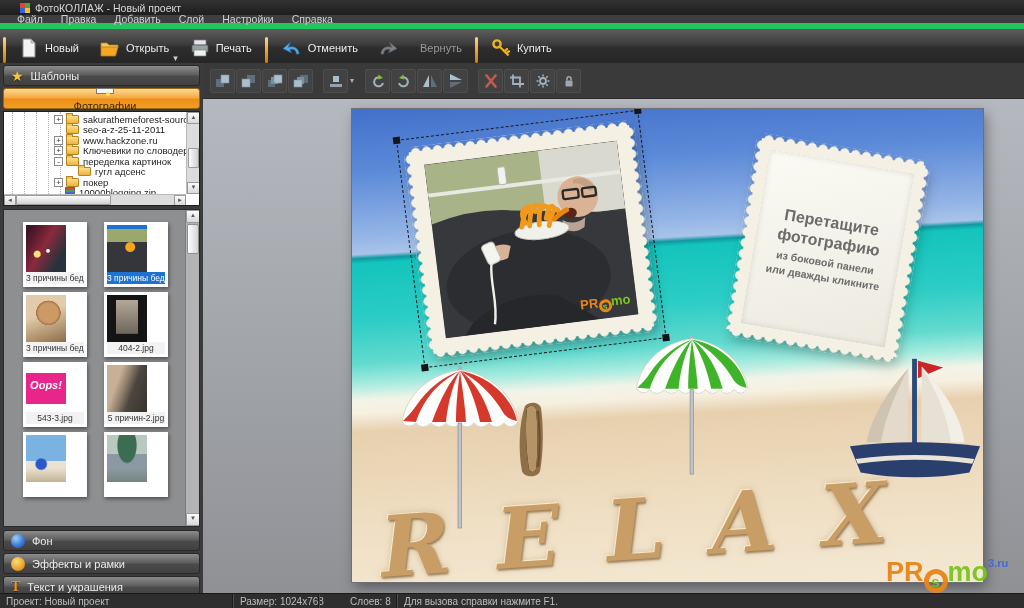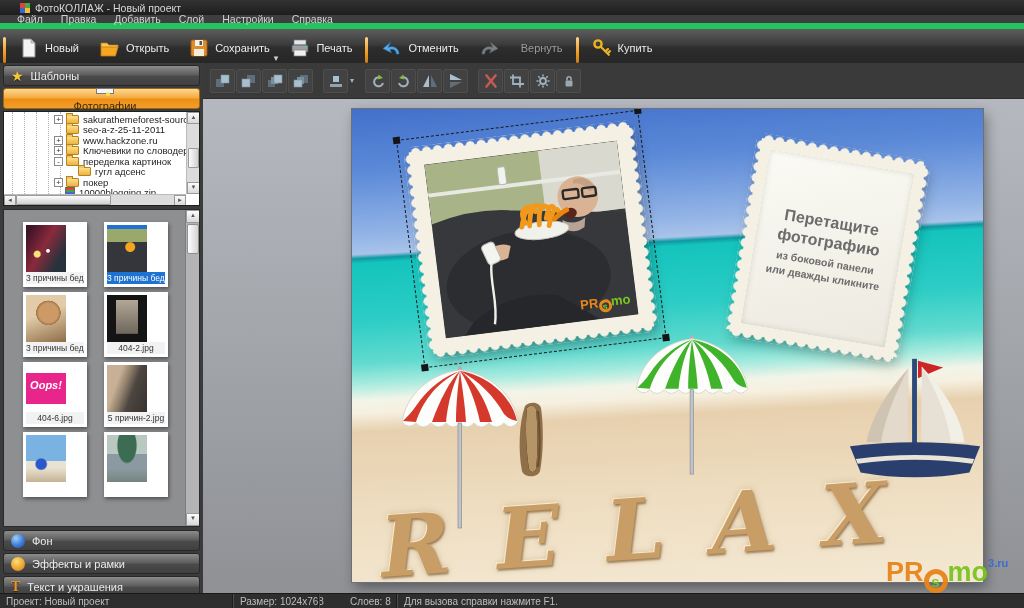--- a/index.html
+++ b/index.html
@@ -181,29 +181,20 @@
         </svg>
       <span>Новый</span>
     </div>
     <div class="tbtn">
       <svg width="21" height="20" viewBox="0 0 21 20">
           <path d="M2,5 h6 l2,2 h9 v3 h-17 z" fill="#f8c452" stroke="#b97d10" stroke-width="0.7"></path>
           <path d="M2,9 h17 l-2.5,9 h-14.5 z" fill="#f5a623" stroke="#b97d10" stroke-width="0.8"></path>
         </svg>
       <span>Открыть</span>
     </div>
-    <div class="tbtn">
-      <svg width="20" height="20" viewBox="0 0 20 20">
-          <rect x="2" y="2" width="16" height="16" rx="1.5" fill="#df8c2e" stroke="#9c5c14"></rect>
-          <rect x="6" y="2" width="8" height="6" fill="#f2f2ee"></rect>
-          <rect x="10.5" y="3" width="2.5" height="4" fill="#555"></rect>
-          <rect x="5" y="11" width="10" height="7" fill="#f5ecd9"></rect>
-        </svg>
-      <span>Сохранить</span>
-    </div>
     <span class="save-caret">▾</span>
     <div class="tbtn">
       <svg width="20" height="20" viewBox="0 0 20 20">
           <rect x="4" y="2" width="12" height="5" fill="#e6e6e6" stroke="#7c7c7c" stroke-width="0.7"></rect>
           <rect x="2" y="7" width="16" height="7" rx="1" fill="#9aa0a6" stroke="#53585c" stroke-width="0.8"></rect>
           <rect x="4" y="12" width="12" height="6" fill="#f0f0ee" stroke="#7c7c7c" stroke-width="0.7"></rect>
           <circle cx="15.5" cy="9.5" r="1" fill="#5ad85a"></circle>
         </svg>
       <span>Печать</span>
     </div>
@@ -324,21 +315,21 @@
             <div class="tcap">3 причины бедно...</div>
           </div>
         <div class="tcard">
             <div class="timg th4"></div>
             <div class="tcap">404-2.jpg</div>
           </div>
         <div class="tcard">
             <div class="timg th5">
               <span class="art-text">Oops!</span>
             </div>
-            <div class="tcap">404-6.jpg</div>
+            <div class="tcap">543-3.jpg</div>
           </div>
         <div class="tcard">
             <div class="timg th8"></div>
             <div class="tcap">5 причин-2.jpg</div>
           </div>
         <div class="tcard">
             <div class="timg th9"></div>
           </div>
         <div class="tcard">
             <div class="timg th10"></div>

